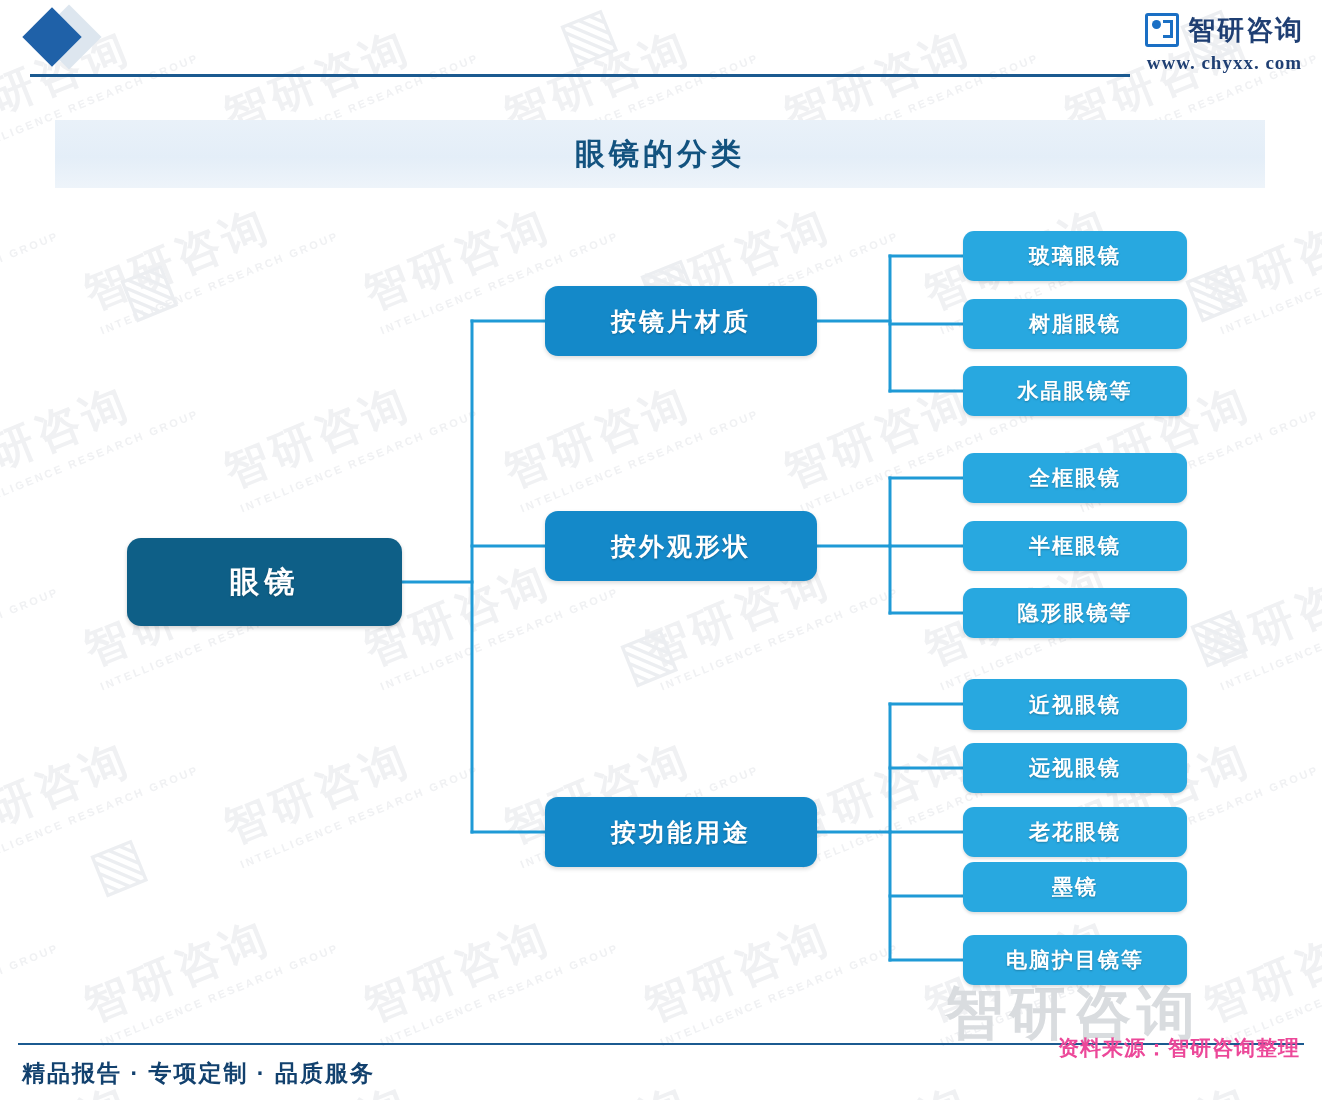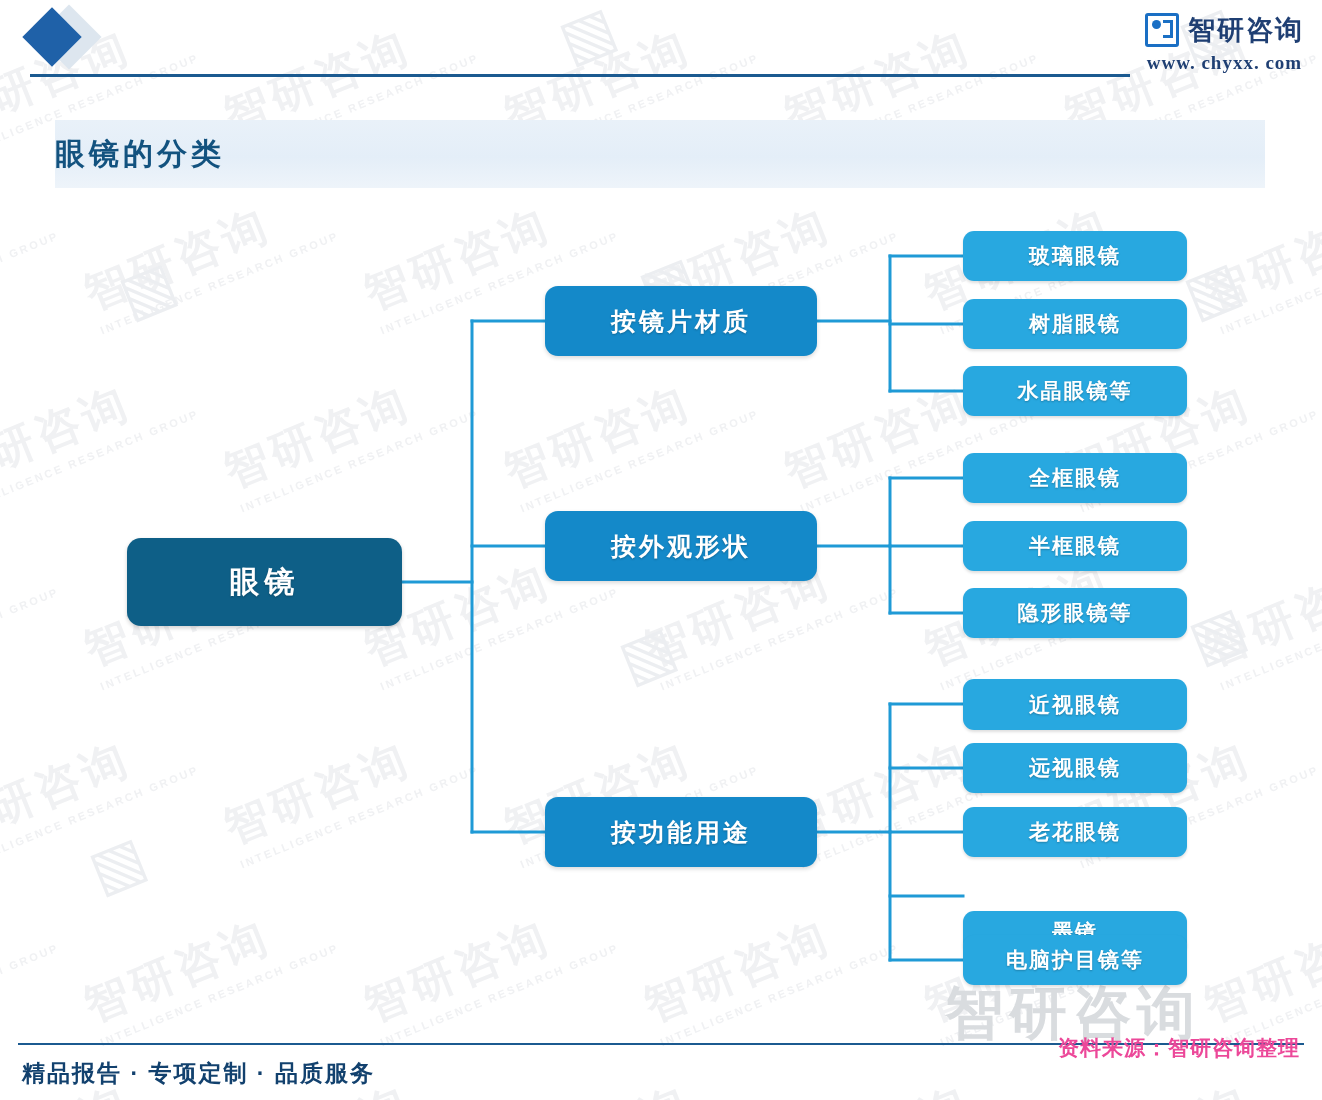--- a/index.html
+++ b/index.html
@@ -69,21 +69,21 @@
   .logo-cn{font-size:27px;font-weight:700;color:#1f3f73;letter-spacing:2px;}
   .logo-url{
     margin-top:4px;font-family:"Liberation Serif","DejaVu Serif",serif;
     font-size:19px;color:#1f3f73;letter-spacing:1px;font-weight:600;
   }
 
   
   .title-band{
     position:absolute;left:55px;top:120px;width:1210px;height:68px;
     background:linear-gradient(180deg,#e9f1f9 0%,#e4eef8 55%,#eef4fa 100%);
-    display:flex;align-items:center;z-index:5;
+    display:flex;align-items:center;justify-content:center;z-index:5;
   }
   .title-band-text{
     font-size:30px;font-weight:700;color:#12527f;letter-spacing:4px;
   }
 
   
   .diagram{position:absolute;left:0;top:0;width:1322px;height:1100px;z-index:4;}
   .node{
     position:absolute;display:flex;align-items:center;justify-content:center;
     color:#ffffff;box-sizing:border-box;z-index:6;
@@ -357,21 +357,21 @@
       </div>
       <div class="node node-leaf" style="left: 963px; top: 679px; width: 224px; height: 51px;">
         <span>近视眼镜</span>
       </div>
       <div class="node node-leaf" style="left: 963px; top: 743px; width: 224px; height: 50px;">
         <span>远视眼镜</span>
       </div>
       <div class="node node-leaf" style="left: 963px; top: 807px; width: 224px; height: 50px;">
         <span>老花眼镜</span>
       </div>
-      <div class="node node-leaf" style="left: 963px; top: 911px; width: 224px; height: 42px;">
+      <div class="node node-leaf" style="left: 963px; top: 862px; width: 224px; height: 50px;">
         <span>墨镜</span>
       </div>
       <div class="node node-leaf" style="left: 963px; top: 935px; width: 224px; height: 50px;">
         <span>电脑护目镜等</span>
       </div>
     </div>
 </div>
 
 <div class="src-note">资料来源：智研咨询整理</div>
 <div class="foot-rule"></div>

